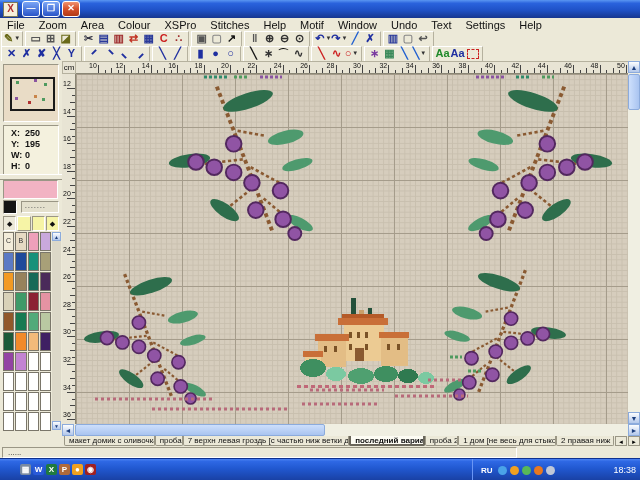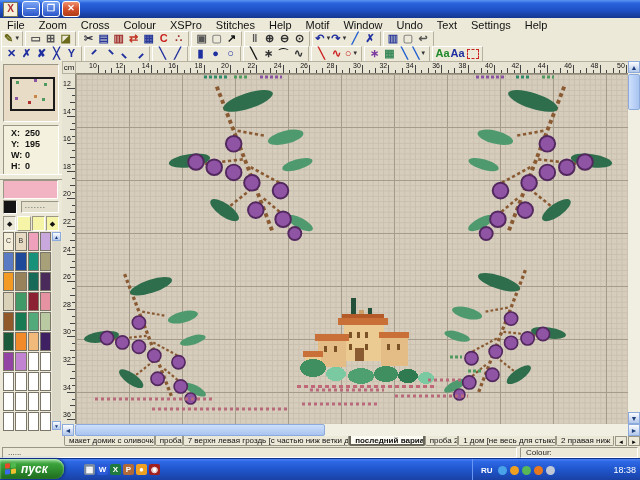--- a/index.html
+++ b/index.html
@@ -131,21 +131,21 @@
     <div class="winbtns">
       <div class="wbtn">—</div>
       <div class="wbtn">❐</div>
       <div class="wbtn close">✕</div>
     </div>
   </div>
 
   <div class="menubar" id="menubar">
       <span class="menu-item">File</span>
       <span class="menu-item">Zoom</span>
-      <span class="menu-item">Cross</span>
+      <span class="menu-item">Area</span>
       <span class="menu-item">Colour</span>
       <span class="menu-item">XSPro</span>
       <span class="menu-item">Stitches</span>
       <span class="menu-item">Help</span>
       <span class="menu-item">Motif</span>
       <span class="menu-item">Window</span>
       <span class="menu-item">Undo</span>
       <span class="menu-item">Text</span>
       <span class="menu-item">Settings</span>
       <span class="menu-item">Help</span>
@@ -729,33 +729,23 @@
       <div class="tab active">последний вариант</div>
       <div class="tab">проба 2</div>
       <div class="tab">1 дом [не весь для стыковки]</div>
       <div class="tab">2 правая ниж гр</div>
       <div class="tabscroll">◄</div>
       <div class="tabscroll">►</div>
     </div>
 
   <div class="statusbar">
     <div class="statuscell st-left">......</div>
-    <div class="statuscell st-right">Colour:</div>
   </div>
 
   <div class="taskbar">
-    <div class="startbtn">
-      <span class="winflag" id="winflag">
-          <span style="background: rgb(232, 74, 42);"></span>
-          <span style="background: rgb(79, 184, 79);"></span>
-          <span style="background: rgb(58, 106, 240);"></span>
-          <span style="background: rgb(240, 192, 48);"></span>
-        </span>
-      <span>пуск</span>
-    </div>
     <div class="quickicons" id="quickicons">
         <span class="qicon" style="background: rgb(122, 138, 160);">▦</span>
         <span class="qicon" style="background: rgb(42, 90, 216);">W</span>
         <span class="qicon" style="background: rgb(31, 122, 63);">X</span>
         <span class="qicon" style="background: rgb(176, 106, 58);">P</span>
         <span class="qicon" style="background: rgb(240, 160, 32);">●</span>
         <span class="qicon" style="background: rgb(160, 32, 32);">◉</span>
       </div>
     <div class="tray">
       <span class="lang">RU</span>

